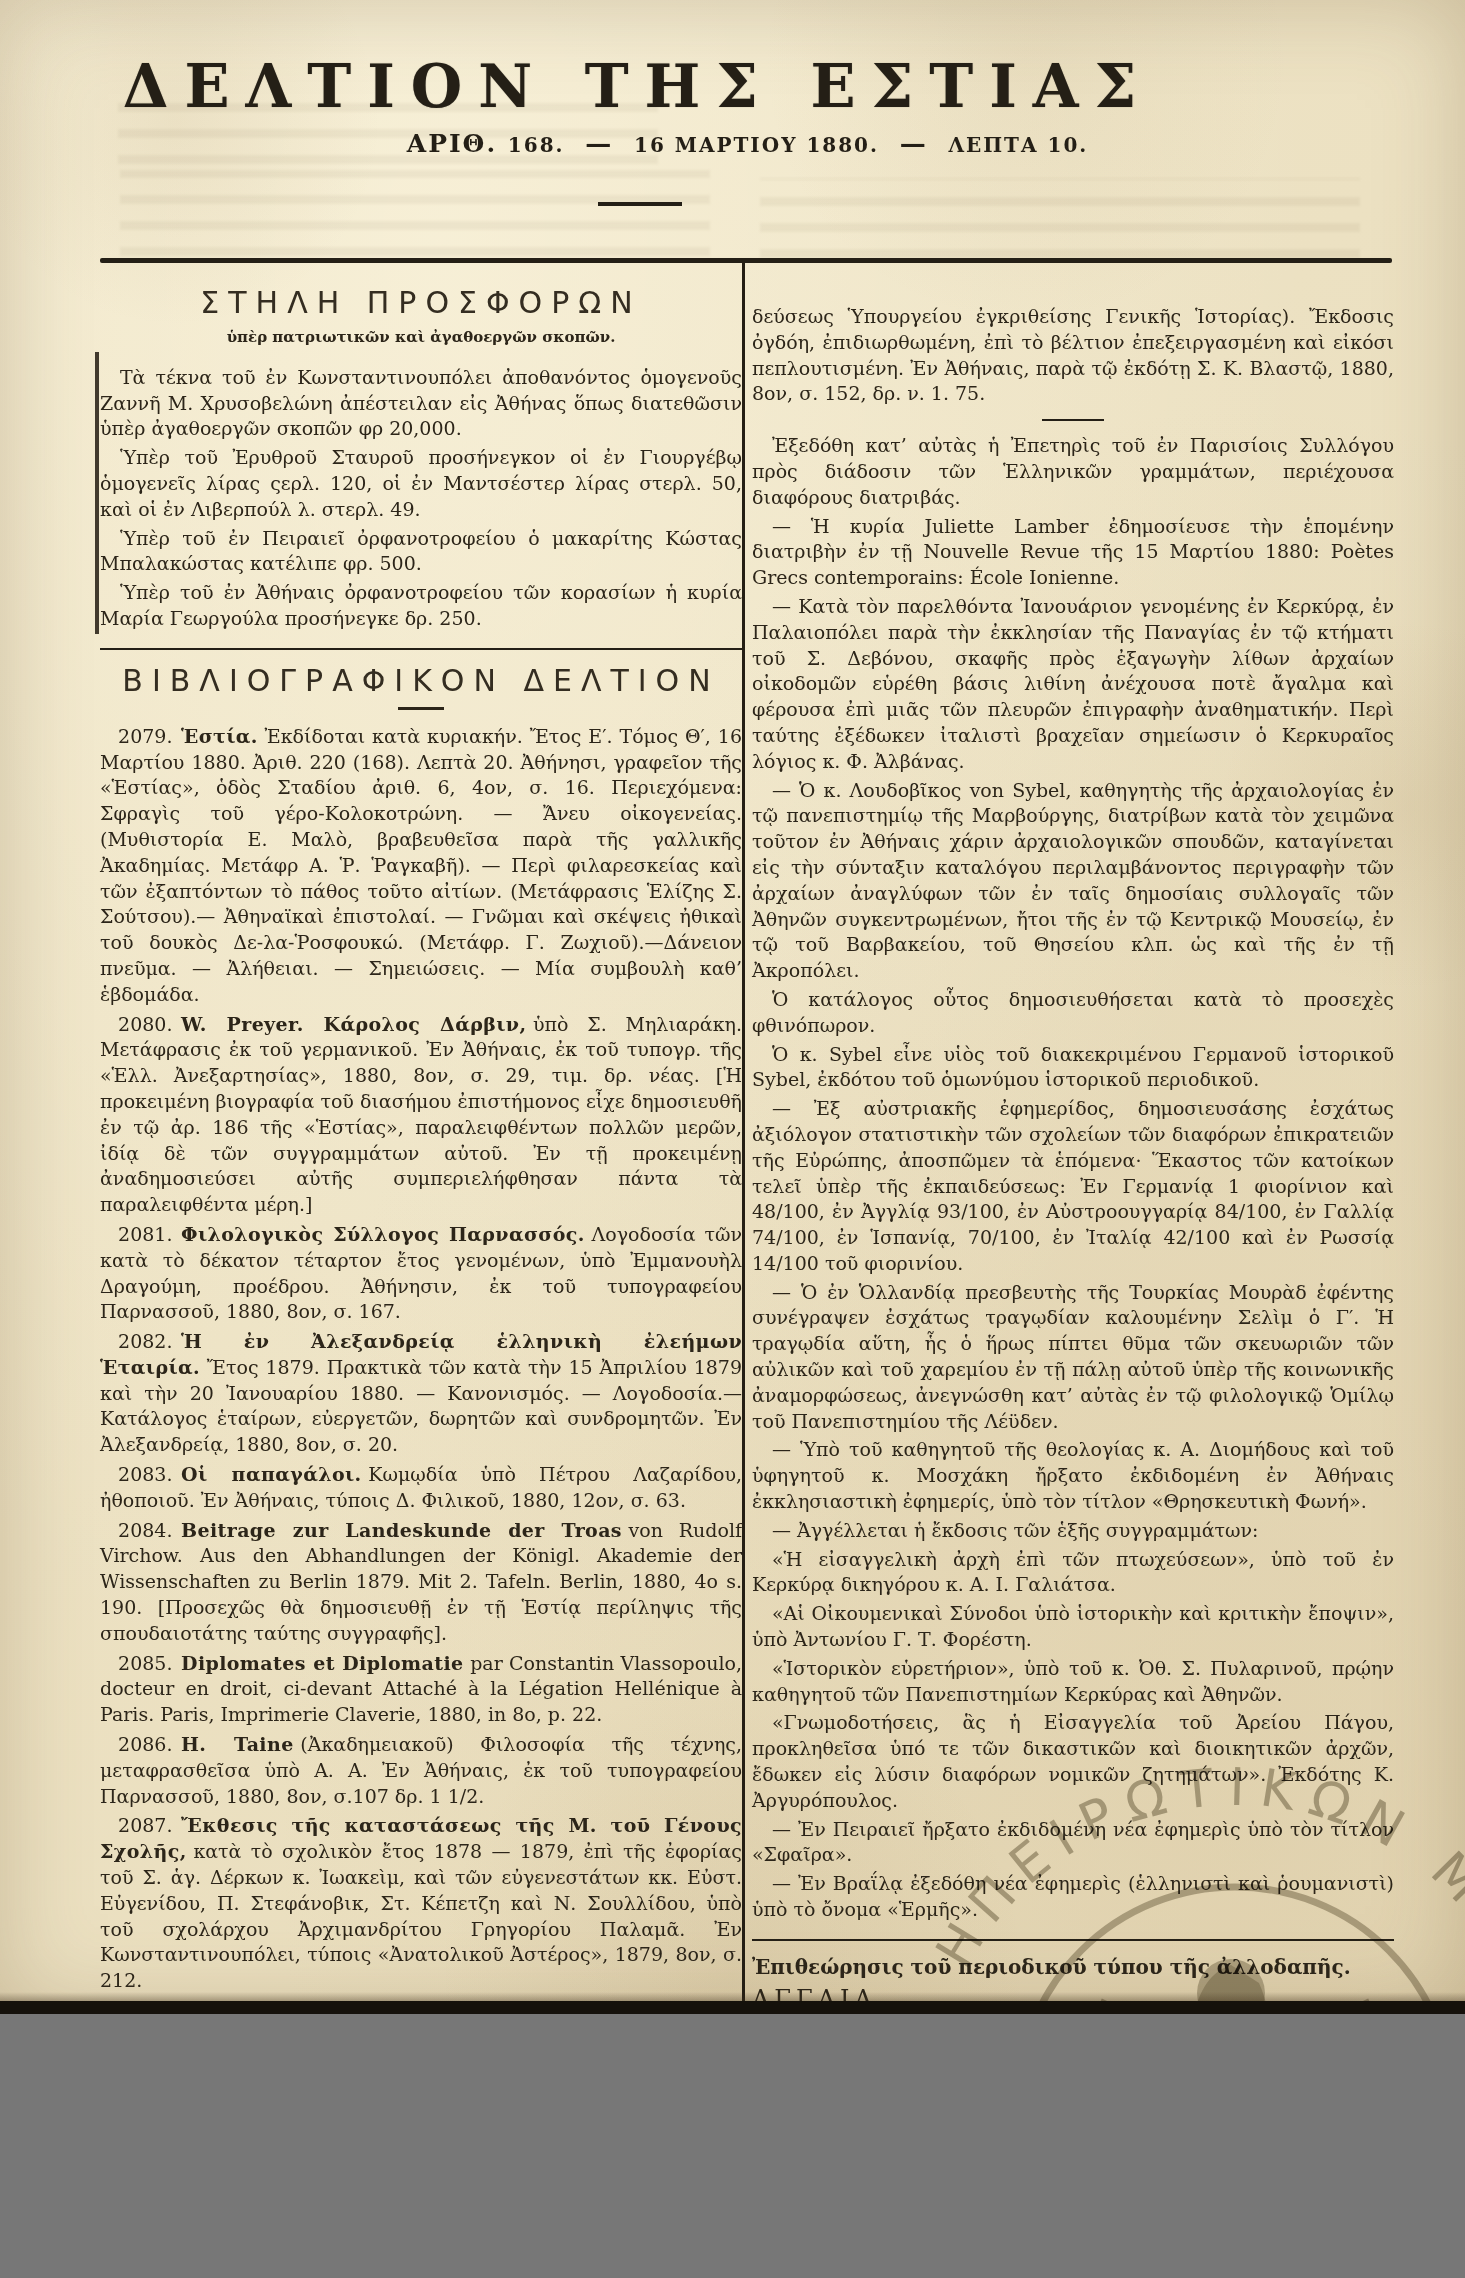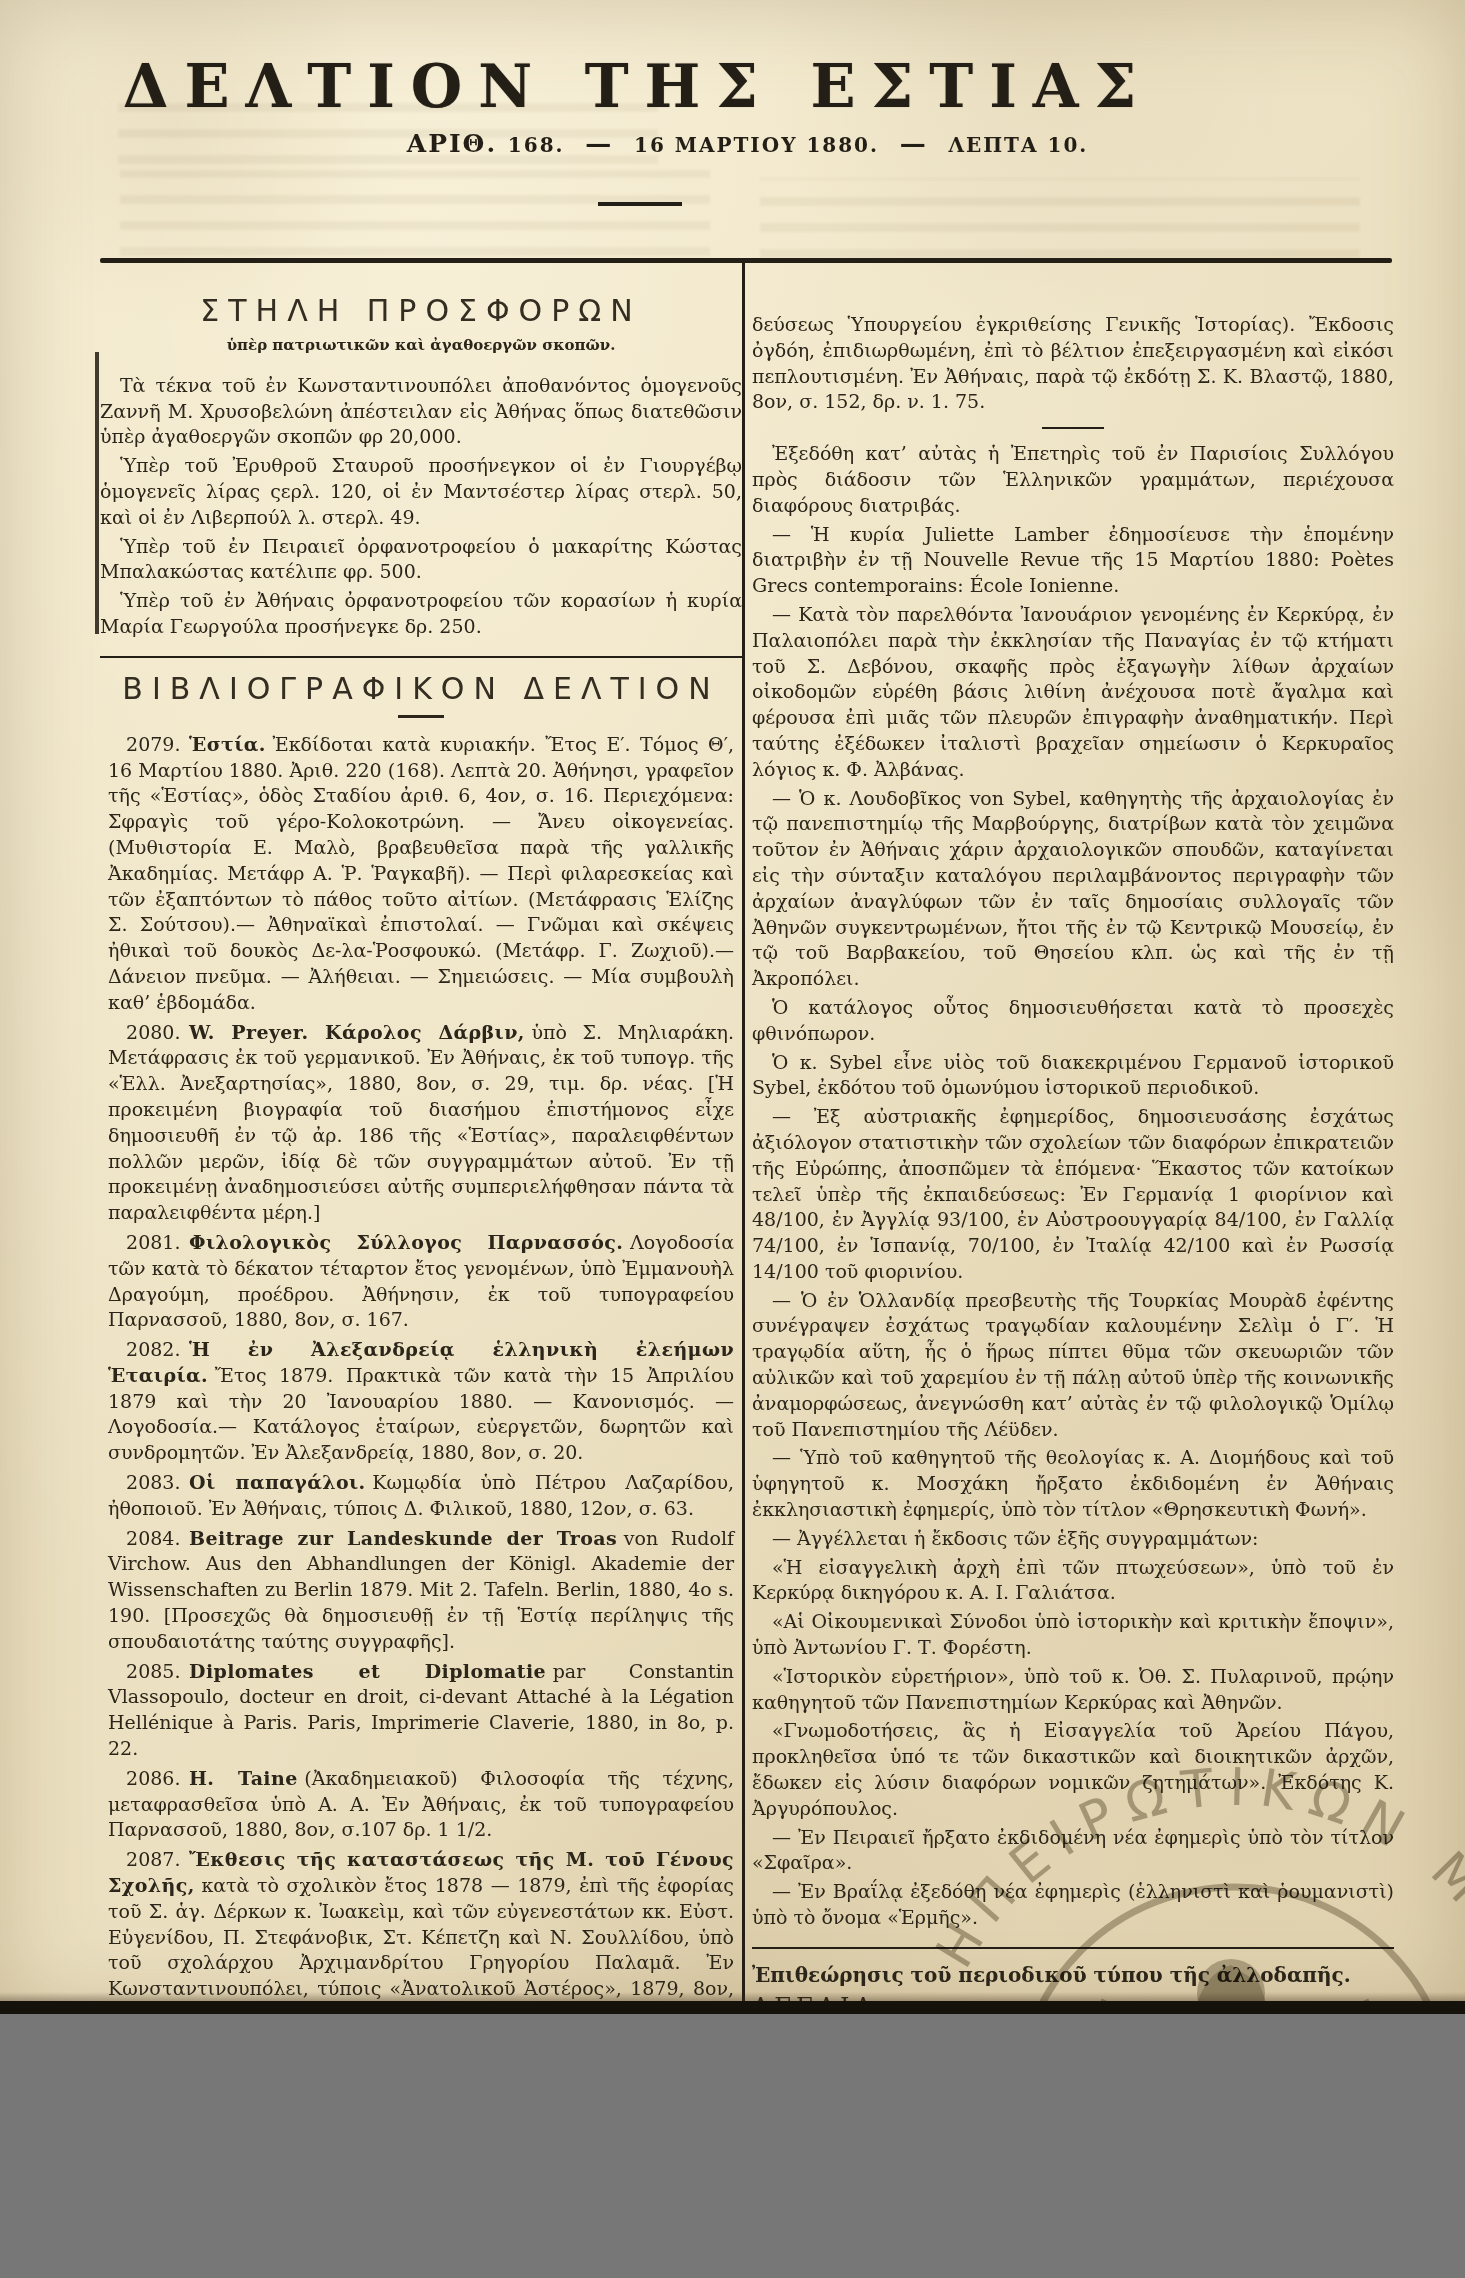--- a/index.html
+++ b/index.html
@@ -30,34 +30,34 @@
     transform:translateX(-95px); font-weight:bold; font-size:59px; letter-spacing:16px;
     color:#241f16; text-shadow:0 0 1px rgba(36,31,22,.4);}
   .masthead-underline{position:absolute; left:598px; top:202px; width:84px; height:4px; background:#241f16;}
   .issue-line{position:absolute; left:0; top:128px; width:100%; text-align:center;
     transform:translateX(15px); font-weight:bold; font-size:25px; letter-spacing:2px; color:#241f16;}
   .issue-line .big{font-size:20px;}
   .issue-line .sep{padding:0 10px; font-size:26px;}
   .top-rule{position:absolute; left:100px; top:258px; width:1292px; height:5px; background:#241f16; border-radius:2px;}
   .col-divider{position:absolute; left:742px; top:263px; width:3px; height:1872px; background:#241e14;}
 
-  .col{position:absolute; top:280px; width:642px; font-size:19px; line-height:25.8px; text-align:justify;}
+  .col{position:absolute; top:272px; width:642px; font-size:19px; line-height:25.8px; text-align:justify;}
   .col-left{left:100px;}
   .col-right{left:752px;}
 
   .sec-title{font-family:"DejaVu Sans", sans-serif; font-weight:400; text-align:center;
     font-size:30px; letter-spacing:9px; color:#342d21; margin:14px 0 6px 0; line-height:1.1;}
   .sec-subtitle{text-align:center; font-weight:bold; font-size:15px; margin:2px 0 14px 0;}
   .sec-dash{width:46px; height:3px; background:#2c2519; margin:10px auto 14px auto;}
   .hrule{height:2px; background:#241f16; margin:16px 0 14px 0;}
   .mini-rule{width:62px; height:2px; background:#241f16; margin:12px auto 12px auto;}
 
   p.para{margin:3px 0; text-indent:1.05em;}
   p.noindent{text-indent:0;margin-top:32px;}
-  p.entry{margin:4px 8px; text-indent:0.95em;}
+  p.entry{margin:4px 0; text-indent:0.95em;}
   .entry .num{margin-right:.45em;}
   .entry b.lead{margin-right:.35em; letter-spacing:.4px;}
   .review-header{font-weight:bold; font-size:20px; margin:14px 0 4px 0; text-indent:0; text-align:justify;}
   .country{text-align:left; font-size:24px; letter-spacing:5px; margin:6px 0 8px 0;}
   .review-item{margin:4px 0; text-indent:0.95em;}
   .review-item b.src{font-size:21px; letter-spacing:2px; margin-right:.4em;}
 
   .stamp-wrap{position:absolute; left:855px; top:1725px; width:760px; height:760px;
     pointer-events:none; mix-blend-mode:multiply;}
   .stamp-wrap svg{display:block;}

